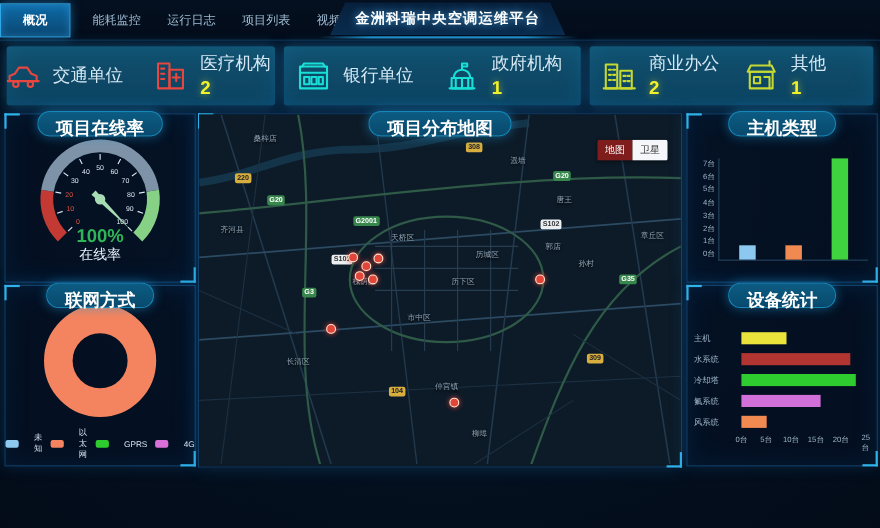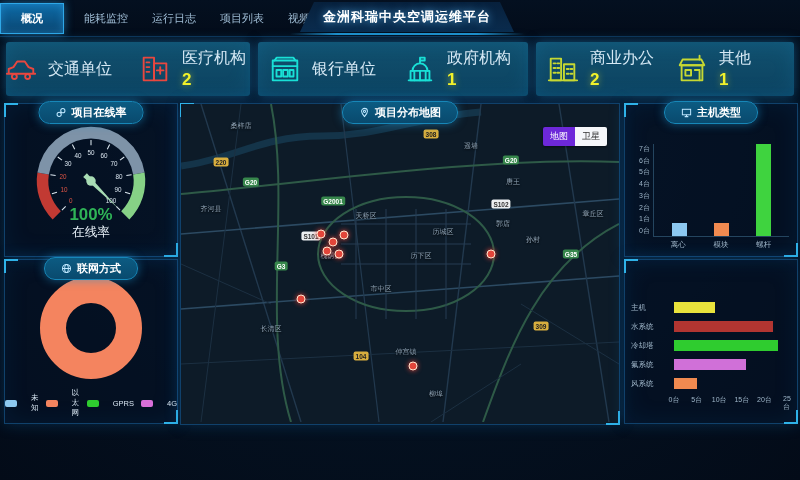--- a/index.html
+++ b/index.html
@@ -39,22 +39,22 @@
     border-top:2px solid #2FB2E8;border-left:2px solid #2FB2E8;}
   .panel::after{content:"";position:absolute;bottom:-1px;right:-1px;width:12px;height:12px;
     border-bottom:2px solid #2FB2E8;border-right:2px solid #2FB2E8;}
   #p-gauge{left:4px;top:103px;width:172px;height:152px}
   #p-net{left:4px;top:259px;width:172px;height:163px}
   #p-map{left:180px;top:103px;width:438px;height:320px}
   #p-host{left:624px;top:103px;width:172px;height:152px}
   #p-dev{left:624px;top:259px;width:172px;height:163px}
   .pill{position:absolute;top:-3px;left:50%;transform:translateX(-50%);height:21px;padding:0 16px;
     background:linear-gradient(180deg,#0C5B82,#094A6E);border:1px solid #1787B8;border-radius:11px;
-    display:flex;align-items:center;gap:5px;color:#fff;font-size:11px;font-weight:bold;white-space:nowrap;
-    z-index:6;box-shadow:0 0 10px rgba(30,150,210,.55);}
+    display:flex;align-items:center;gap:5px;color:#fff;font-size:16px;font-weight:bold;white-space:nowrap;
+    z-index:6;box-shadow:0 0 10px rgba(30,150,210,.55);flex-direction:column;}
   .pill svg{width:11px;height:11px;stroke:#BFE8FF;fill:none;stroke-width:1.1;}
   
   .gauge-wrap{display:flex;flex-direction:column;align-items:center;padding-top:16px;}
   
   #donut{width:50px;height:50px;border:26px solid #F4845F;border-radius:50%;margin:17px auto 9px;}
   .legend{display:flex;justify-content:center;gap:7px;}
   .lg-item{display:flex;align-items:center;gap:14px;font-size:7.5px;color:#D8E6F2;cursor:pointer;}
   .lg-sw{width:12px;height:7px;border-radius:2px;flex:none;}
   
   .vchart{position:absolute;left:8px;right:8px;top:40px;bottom:6px;}
@@ -81,21 +81,21 @@
   .m-badge{position:absolute;font-size:6.5px;line-height:9px;padding:0 2px;border-radius:2px;
     transform:translate(-50%,-50%);font-weight:bold;z-index:3;}
   .bg-g{background:#37874C;color:#fff;}
   .bg-y{background:#D8AE3E;color:#222;}
   .bg-w{background:#ECEFF1;color:#333;}
   .m-marker{position:absolute;width:7px;height:7px;border-radius:50%;background:#E2453A;
     border:1px solid #FFE7D0;box-shadow:0 0 5px #E2453A;transform:translate(-50%,-50%);z-index:4;cursor:pointer;}
   .m-controls{position:absolute;top:23px;right:12px;display:flex;z-index:6;
     box-shadow:0 1px 3px rgba(0,0,0,.5);border-radius:2px;overflow:hidden;}
   .m-btn{font-size:9px;padding:3px 7px;color:#333;background:#F5F7FA;cursor:pointer;}
-  .m-btn.active{background:#6d28d9;color:#fff;}
+  .m-btn.active{background:#7f1d1d;color:#fff;}
 </style>
 </head>
 <body>
 
 <div class="stage">
 
   <div class="nav">
     <div id="nav-items" style="display:flex;align-items:center;">
         <div class="nav-item active">概况</div>
         <div class="nav-item">能耗监控</div>
@@ -351,29 +351,31 @@
             <span>2台</span>
             <span>1台</span>
             <span>0台</span>
           </div>
         <div class="vplot" id="v-plot">
             <div class="vbar" style="height: 13.1429px; background: rgb(140, 200, 240);"></div>
             <div class="vbar" style="height: 13.1429px; background: rgb(240, 138, 80);"></div>
             <div class="vbar" style="height: 92px; background: rgb(63, 211, 63);"></div>
           </div>
       </div>
-      <div class="vcats" id="v-cats">
-          <span>离心</span>
-          <span>模块</span>
-          <span>螺杆</span>
-        </div>
     </div>
   </div>
 
   <div class="panel" id="p-dev">
+    <div class="pill">
+      <svg viewBox="0 0 12 12">
+        <circle cx="6" cy="6" r="4.4"></circle>
+          <path d="M6 6 V2 M6 6 L9 8"></path>
+      </svg>
+      <span>设备统计</span>
+    </div>
     <div class="hchart">
       <div id="h-rows">
           <div class="hrow">
             <span class="hlab">主机</span>
             <div class="htrack">
               <div class="hbar" style="width: 36%; background: rgb(233, 227, 60);"></div>
             </div>
           </div>
           <div class="hrow">
             <span class="hlab">水系统</span>

